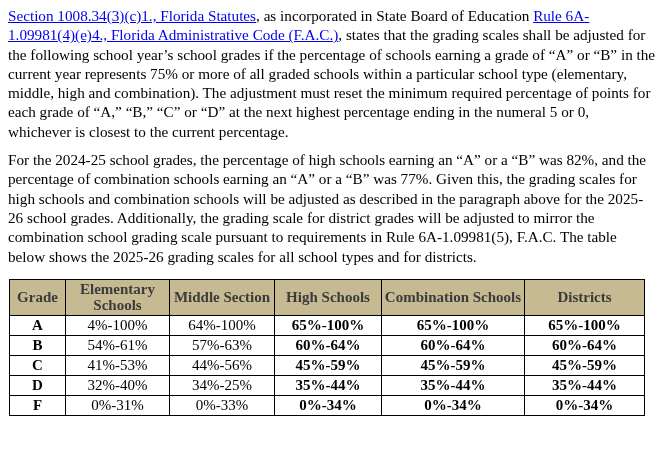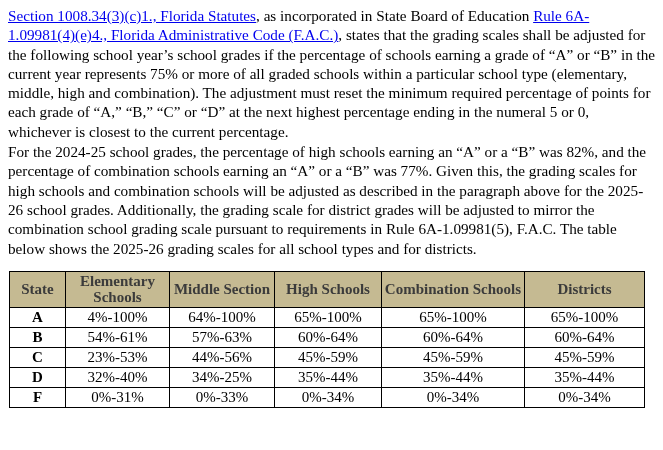--- a/index.html
+++ b/index.html
@@ -20,21 +20,21 @@
     padding: 6px 7px 0 8px;
     overflow: hidden;
   }
   .doc { width: 100%; }
   .para {
     margin: 0;
     font-size: 15.2px;
     line-height: 19.3px;
     text-align: left;
   }
-  .para + .para { margin-top: 1px; }
+  .para + .para { margin-top: 9px; }
   .doc-link {
     color: var(--link-color);
     text-decoration: underline;
     cursor: pointer;
   }
   table.grades-table {
     border-collapse: collapse;
     table-layout: fixed;
     margin-top: 13px;
     margin-left: 1px;
@@ -52,21 +52,21 @@
     font-weight: bold;
     font-size: 15px;
     line-height: 16.5px;
     height: 35px;
   }
   .grades-table td {
     font-size: 15px;
     height: 19px;
     line-height: 17px;
   }
-  .grades-table td.bold { font-weight: normal; }
+  .grades-table td.bold { font-weight: bold; }
   .grades-table td.grade-cell { font-weight: bold; }
 </style>
 </head>
 <body>
 
 <main class="doc">
   <div id="paragraphs">
       <p class="para"><a href="#" class="doc-link">Section 1008.34(3)(c)1., Florida Statutes</a><span>, as incorporated in State Board of Education </span><a href="#" class="doc-link">Rule 6A-1.09981(4)(e)4., Florida Administrative Code (F.A.C.)</a><span>, states that the grading scales shall be adjusted for the following school year’s school grades if the percentage of schools earning a grade of “A” or “B” in the current year represents 75% or more of all graded schools within a particular school type (elementary, middle, high and combination). The adjustment must reset the minimum required percentage of points for each grade of “A,” “B,” “C” or “D” at the next highest percentage ending in the numeral 5 or 0, whichever is closest to the current percentage.</span></p>
       <p class="para"><span>For the 2024-25 school grades, the percentage of high schools earning an “A” or a “B” was 82%, and the percentage of combination schools earning an “A” or a “B” was 77%. Given this, the grading scales for high schools and combination schools will be adjusted as described in the paragraph above for the 2025-26 school grades. Additionally, the grading scale for district grades will be adjusted to mirror the combination school grading scale pursuant to requirements in Rule 6A-1.09981(5), F.A.C. The table below shows the 2025-26 grading scales for all school types and for districts.</span></p>
     </div>
@@ -75,21 +75,21 @@
     <colgroup id="table-colgroup">
         <col style="width: 56px;">
         <col style="width: 104px;">
         <col style="width: 105px;">
         <col style="width: 107px;">
         <col style="width: 143px;">
         <col style="width: 120px;">
       </colgroup>
     <thead>
       <tr id="table-header-row">
-          <th>State</th>
+          <th>Grade</th>
           <th>Elementary Schools</th>
           <th>Middle Section</th>
           <th>High Schools</th>
           <th>Combination Schools</th>
           <th>Districts</th>
         </tr>
     </thead>
     <tbody id="table-body">
         <tr>
           <td class="grade-cell">A</td>
@@ -102,21 +102,21 @@
         <tr>
           <td class="grade-cell">B</td>
           <td>54%-61%</td>
           <td>57%-63%</td>
           <td class="bold">60%-64%</td>
           <td class="bold">60%-64%</td>
           <td class="bold">60%-64%</td>
         </tr>
         <tr>
           <td class="grade-cell">C</td>
-          <td>23%-53%</td>
+          <td>41%-53%</td>
           <td>44%-56%</td>
           <td class="bold">45%-59%</td>
           <td class="bold">45%-59%</td>
           <td class="bold">45%-59%</td>
         </tr>
         <tr>
           <td class="grade-cell">D</td>
           <td>32%-40%</td>
           <td>34%-25%</td>
           <td class="bold">35%-44%</td>

